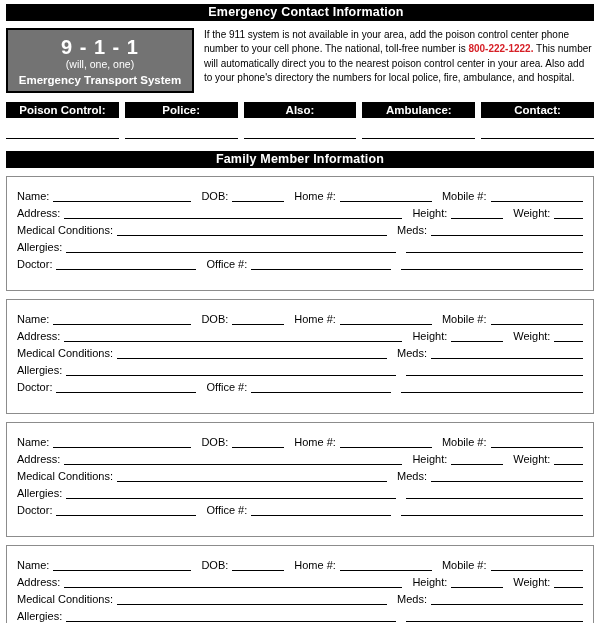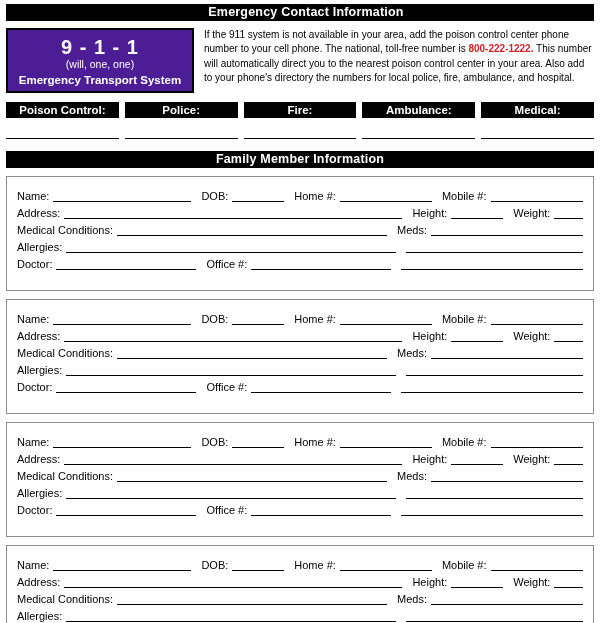--- a/index.html
+++ b/index.html
@@ -39,21 +39,21 @@
 
   
   .emergency-row {
     display: flex;
     align-items: flex-start;
     margin-top: 7px;
   }
   .nine-one-one {
     width: 188px;
     height: 65px;
-    background: #4c1d95;
+    background: #737373;
     border: 2px solid #000000;
     box-sizing: border-box;
     color: #ffffff;
     text-align: center;
     flex: 0 0 auto;
     padding-top: 6px;
     box-sizing: border-box;
   }
   .nine-one-one .big {
     font-size: 20px;
@@ -167,23 +167,23 @@
       <div class="ets">Emergency Transport System</div>
     </div>
     <div class="emergency-text">
       <span>If the 911 system is not available in your area, add the poison control center phone number to your cell phone. The national, toll-free number is </span><span class="phone-hl">800-222-1222.</span><span> This number will automatically direct you to the nearest poison control center in your area. Also add to your phone's directory the numbers for local police, fire, ambulance, and hospital.</span>
     </div>
   </div>
 
   <div class="contact-bar">
     <div class="contact-label">Poison Control:</div>
     <div class="contact-label">Police:</div>
-    <div class="contact-label">Fire:</div>
+    <div class="contact-label">Also:</div>
     <div class="contact-label">Ambulance:</div>
-    <div class="contact-label">Medical:</div>
+    <div class="contact-label">Contact:</div>
   </div>
 
   <div class="contact-lines">
     <div class="contact-line"></div>
     <div class="contact-line"></div>
     <div class="contact-line"></div>
     <div class="contact-line"></div>
     <div class="contact-line"></div>
   </div>
 

